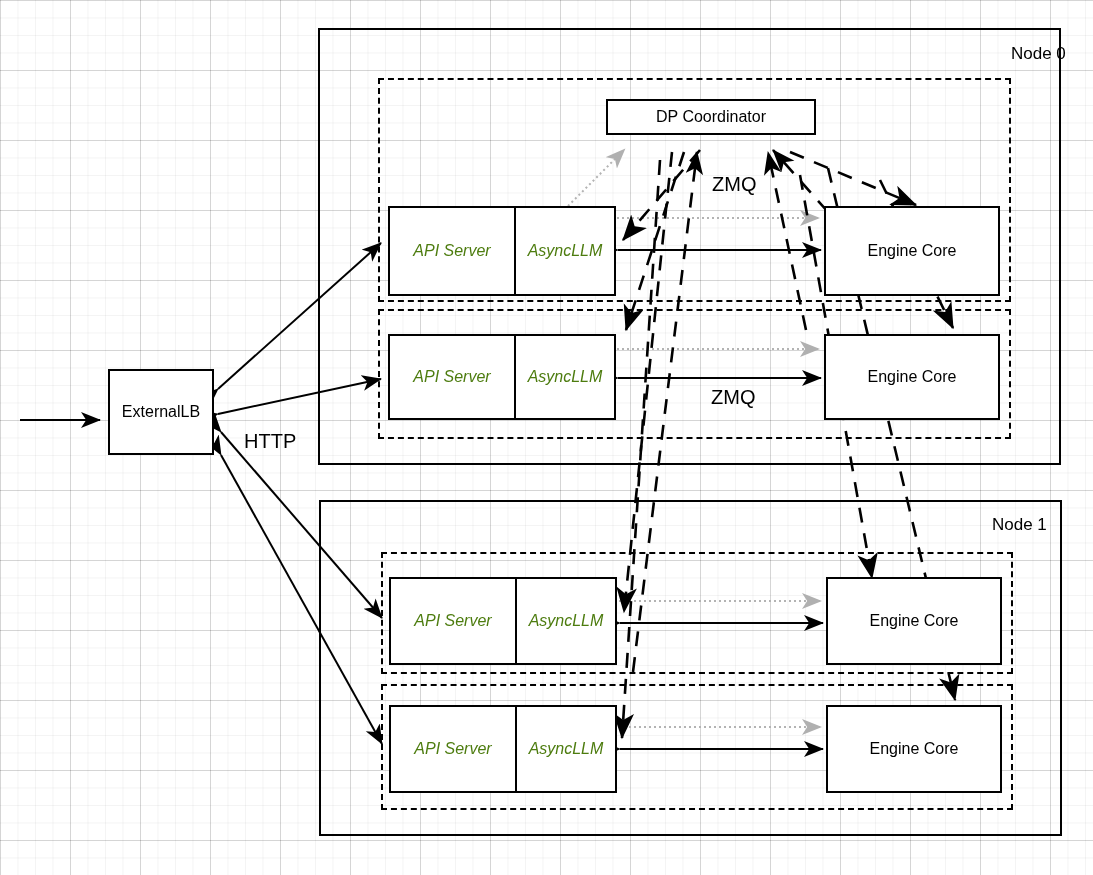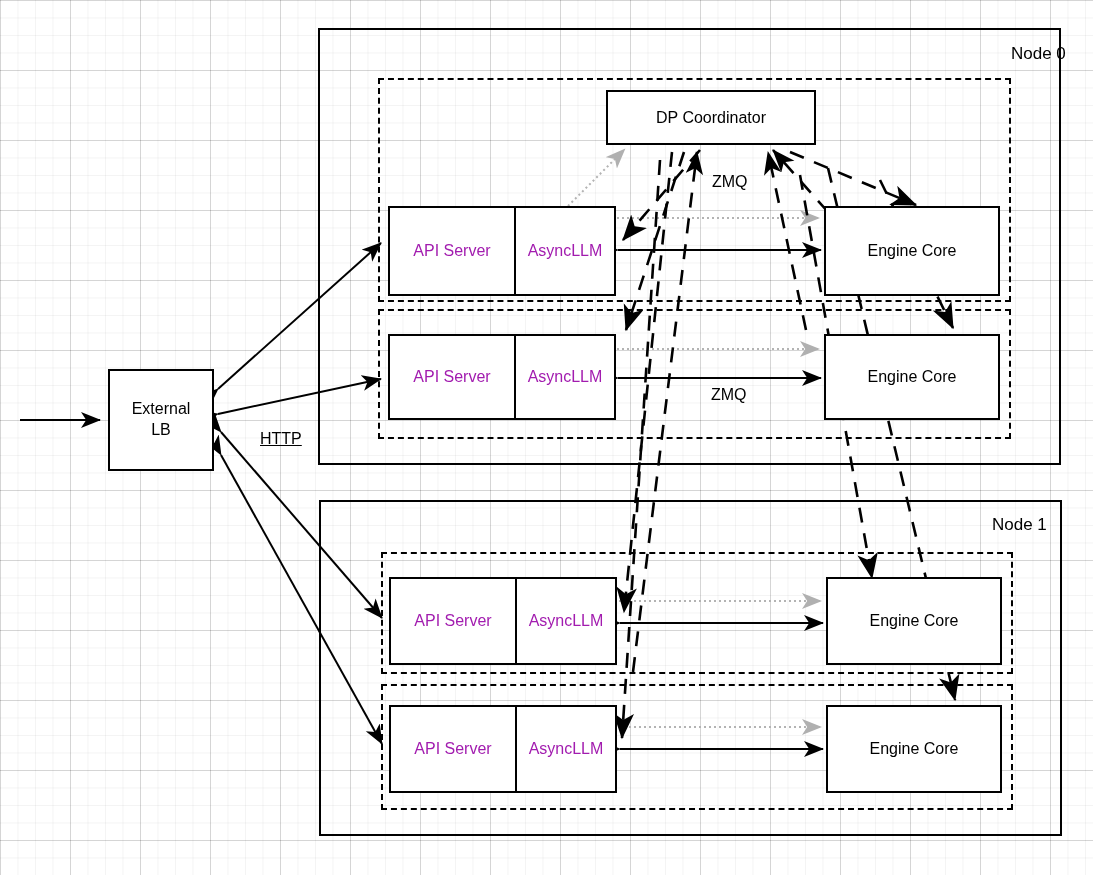--- a/index.html
+++ b/index.html
@@ -65,31 +65,32 @@
     background: #ffffff;
     box-sizing: border-box;
     display: flex;
     flex-direction: row;
   }
   .split-box .cell {
     display: flex;
     align-items: center;
     justify-content: center;
     font-size: 16px;
-    color: #a21caf;
+    color: #4d7c0f;
     white-space: nowrap;
     flex: 1 1 auto;
+    font-style: italic;
   }
   .split-box .cell.left {
     border-right: 2px solid #000000;
     flex: 0 0 124px;
   }
   .edge-label {
     position: absolute;
-    font-size: 16px;
+    font-size: 20px;
     color: #000000;
     background: transparent;
     white-space: nowrap;
   }
 </style>
 </head>
 <body>
 
 <div id="canvas">
 
@@ -215,21 +216,21 @@
 
   <div class="dashed-group" style="left:378px; top:309px; width:633px; height:130px;"></div>
   <div class="split-box" style="left:388px; top:334px; width:228px; height:86px;">
     <div class="cell left">API Server</div>
     <div class="cell">AsyncLLM</div>
   </div>
   <div class="box" style="left:824px; top:334px; width:176px; height:86px;">
     <span>Engine Core</span>
   </div>
 
-  <div class="box" style="left:606px; top:90px; width:210px; height:55px;">
+  <div class="box" style="left:606px; top:99px; width:210px; height:36px;">
     <span>DP Coordinator</span>
   </div>
 
   <div class="node-group" style="left:319px; top:500px; width:743px; height:336px;"></div>
   <div class="node-label" style="left:992px; top:515px;">Node 1</div>
 
   <div class="dashed-group" style="left:381px; top:552px; width:632px; height:122px;"></div>
   <div class="split-box" style="left:389px; top:577px; width:228px; height:88px;">
     <div class="cell left">API Server</div>
     <div class="cell">AsyncLLM</div>
@@ -240,22 +241,22 @@
 
   <div class="dashed-group" style="left:381px; top:684px; width:632px; height:126px;"></div>
   <div class="split-box" style="left:389px; top:705px; width:228px; height:88px;">
     <div class="cell left">API Server</div>
     <div class="cell">AsyncLLM</div>
   </div>
   <div class="box" style="left:826px; top:705px; width:176px; height:88px;">
     <span>Engine Core</span>
   </div>
 
-  <div class="box" style="left:108px; top:369px; width:106px; height:102px; flex-direction:column; line-height:1.3;">
+  <div class="box" style="left:108px; top:369px; width:106px; height:86px; flex-direction:row; line-height:1.3;">
     <span>External</span>
     <span>LB</span>
   </div>
 
-  <div class="edge-label" style="left:260px; top:430px;text-decoration:underline;">HTTP</div>
+  <div class="edge-label" style="left:244px; top:430px;">HTTP</div>
   <div class="edge-label" style="left:712px; top:173px;">ZMQ</div>
   <div class="edge-label" style="left:711px; top:386px;">ZMQ</div>
 
 </div>
 
 </body></html>

